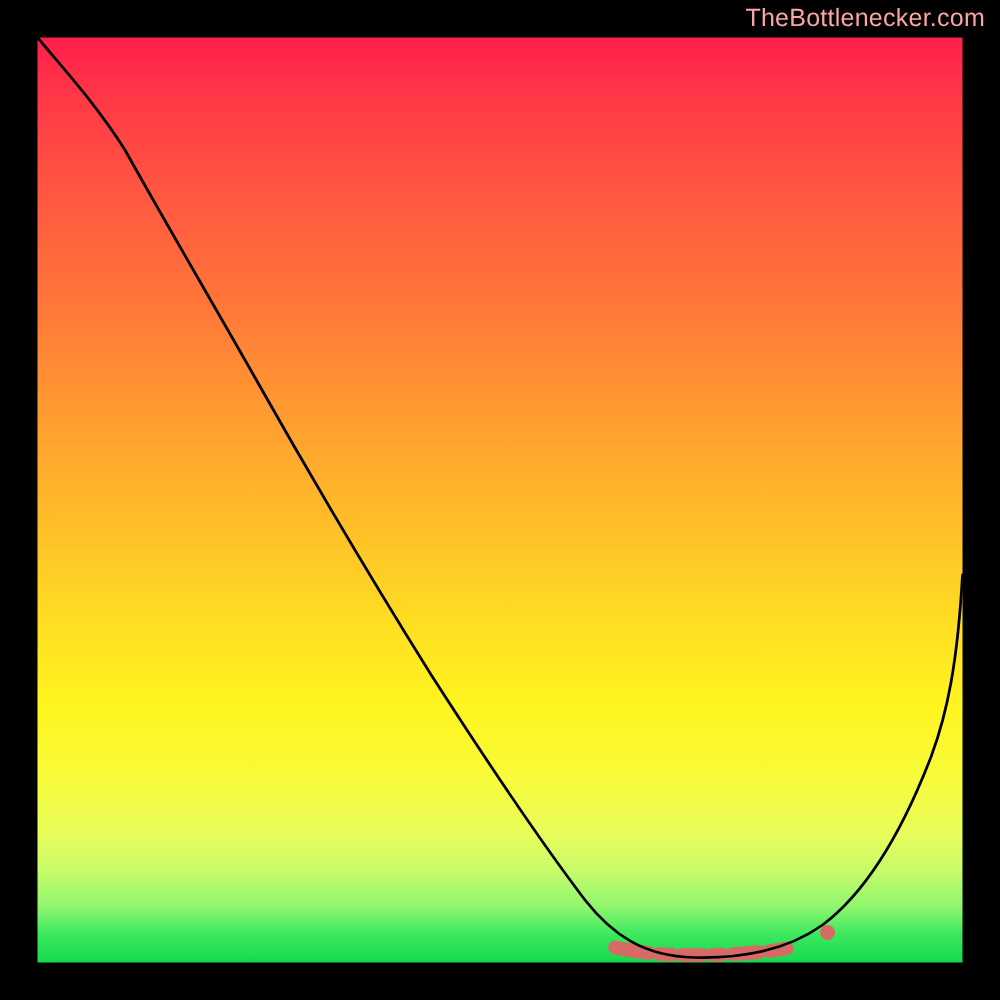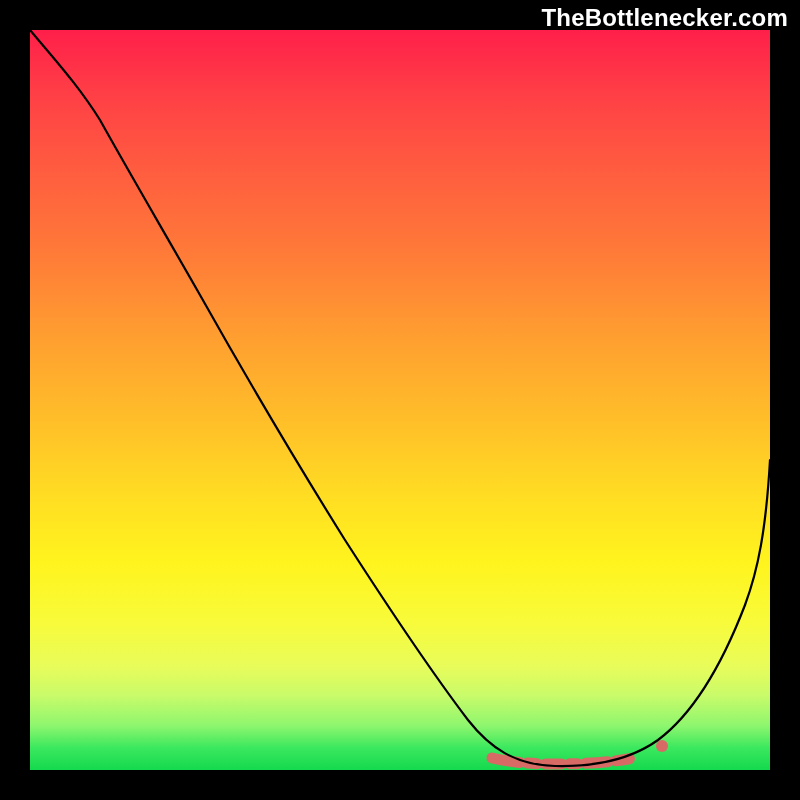--- a/index.html
+++ b/index.html
@@ -40,23 +40,23 @@
       #c8fb6a 90%,
       #8ef66e 94%,
       #3be85e 97%,
       #14d94e 100%
     );
   }
   .watermark {
     position: absolute;
     top: 4px;
     right: 12px;
-    color: #ffffff;
-    font-size: 24px;
-    font-weight: 700;
+    color: #fca5a5;
+    font-size: 20px;
+    font-weight: 400;
     letter-spacing: 0.2px;
     user-select: none;
   }
   svg.curve {
     position: absolute;
     left: 0;
     top: 0;
     width: 740px;
     height: 740px;
     overflow: visible;

